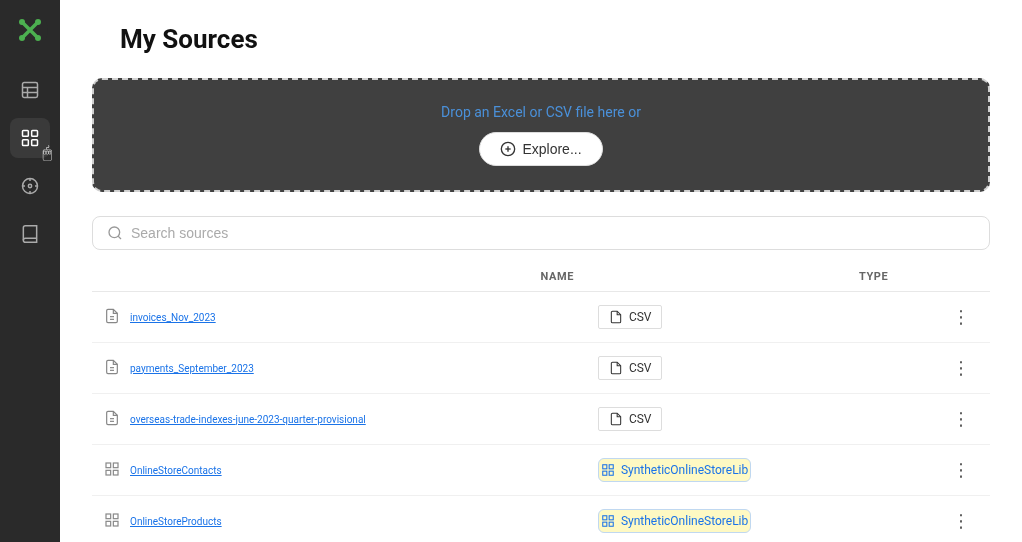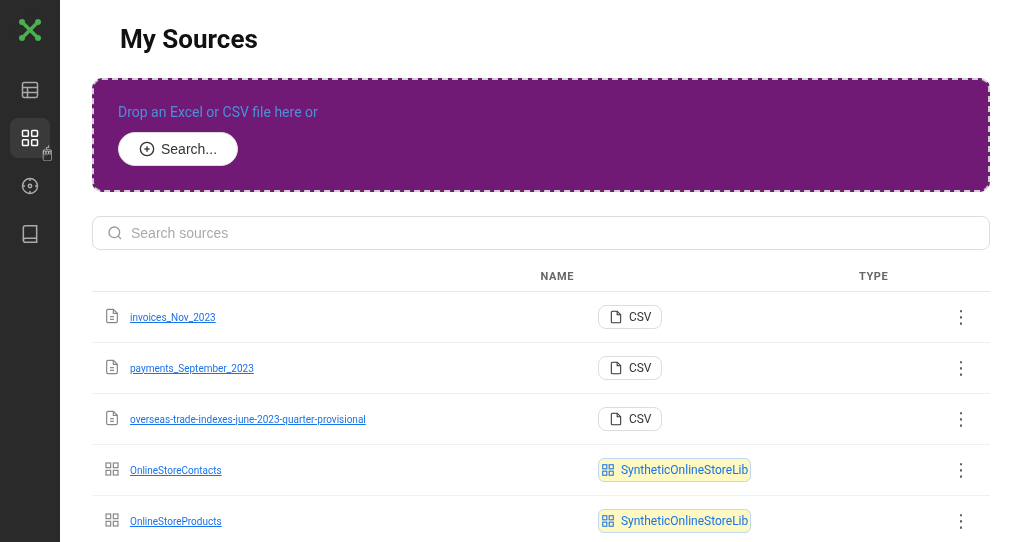--- a/index.html
+++ b/index.html
@@ -65,23 +65,23 @@
       gap: 16px;
       margin-bottom: 24px;
     }
     .upload-card {
       flex: 1;
       border: 2px dashed #d0d0d0;
       border-radius: 10px;
       padding: 24px;
       display: flex;
       flex-direction: column;
-      align-items: flex-start;
+      align-items: center;
       gap: 12px;
-      background: #701a75;
+      background: #404040;
     }
     .upload-card-text {
       color: #4a90d9;
       font-size: 14px;
     }
     .upload-btn {
       display: flex;
       align-items: center;
       gap: 6px;
       padding: 8px 20px;
@@ -143,21 +143,21 @@
       cursor: pointer;
       text-decoration: underline;
     }
     .source-icon { color: #888; flex-shrink: 0; }
     .type-badge {
       display: inline-flex;
       align-items: center;
       gap: 6px;
       padding: 4px 10px;
       border: 1px solid #ddd;
-      border-radius: 8px;
+      border-radius: 2px;
       font-size: 12px;
       color: #333;
       background: #fff;
     }
     .type-badge-synth {
       display: inline-flex;
       align-items: center;
       gap: 6px;
       padding: 4px 2px;
       border: 1px solid #c0d8f0;
@@ -245,21 +245,21 @@
   <div class="upload-row">
 
     <div class="upload-card">
       <span class="upload-card-text">Drop an Excel or CSV file here or</span>
       <button class="upload-btn">
         <svg width="16" height="16" viewBox="0 0 24 24" fill="none" stroke="currentColor" stroke-width="2">
           <circle cx="12" cy="12" r="10"></circle>
           <line x1="12" y1="8" x2="12" y2="16"></line>
           <line x1="8" y1="12" x2="16" y2="12"></line>
         </svg>
-        <span>Search...</span>
+        <span>Explore...</span>
       </button>
     </div>
 
   </div>
 
   <div class="search-bar">
     <svg class="search-icon-svg" width="16" height="16" viewBox="0 0 24 24" fill="none" stroke="currentColor" stroke-width="2">
       <circle cx="11" cy="11" r="8"></circle>
       <line x1="21" y1="21" x2="16.65" y2="16.65"></line>
     </svg>

